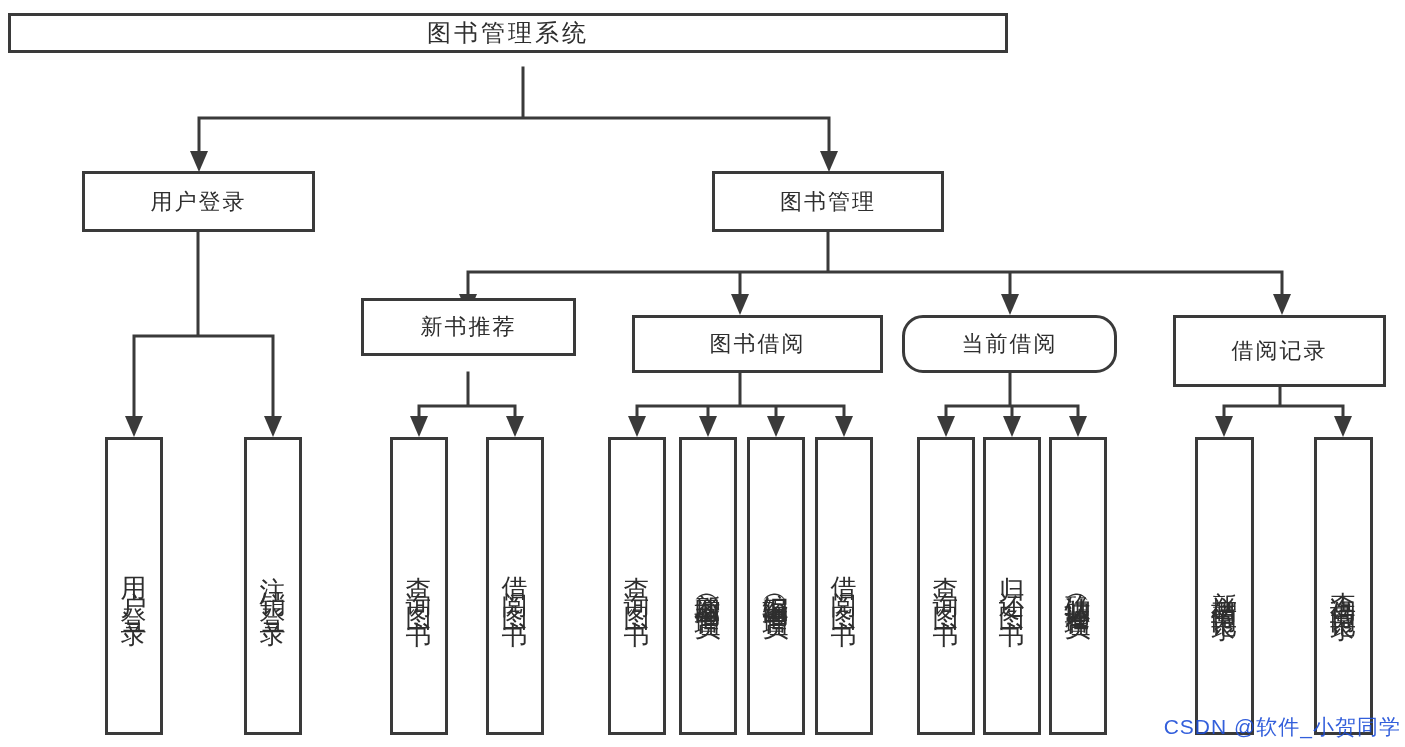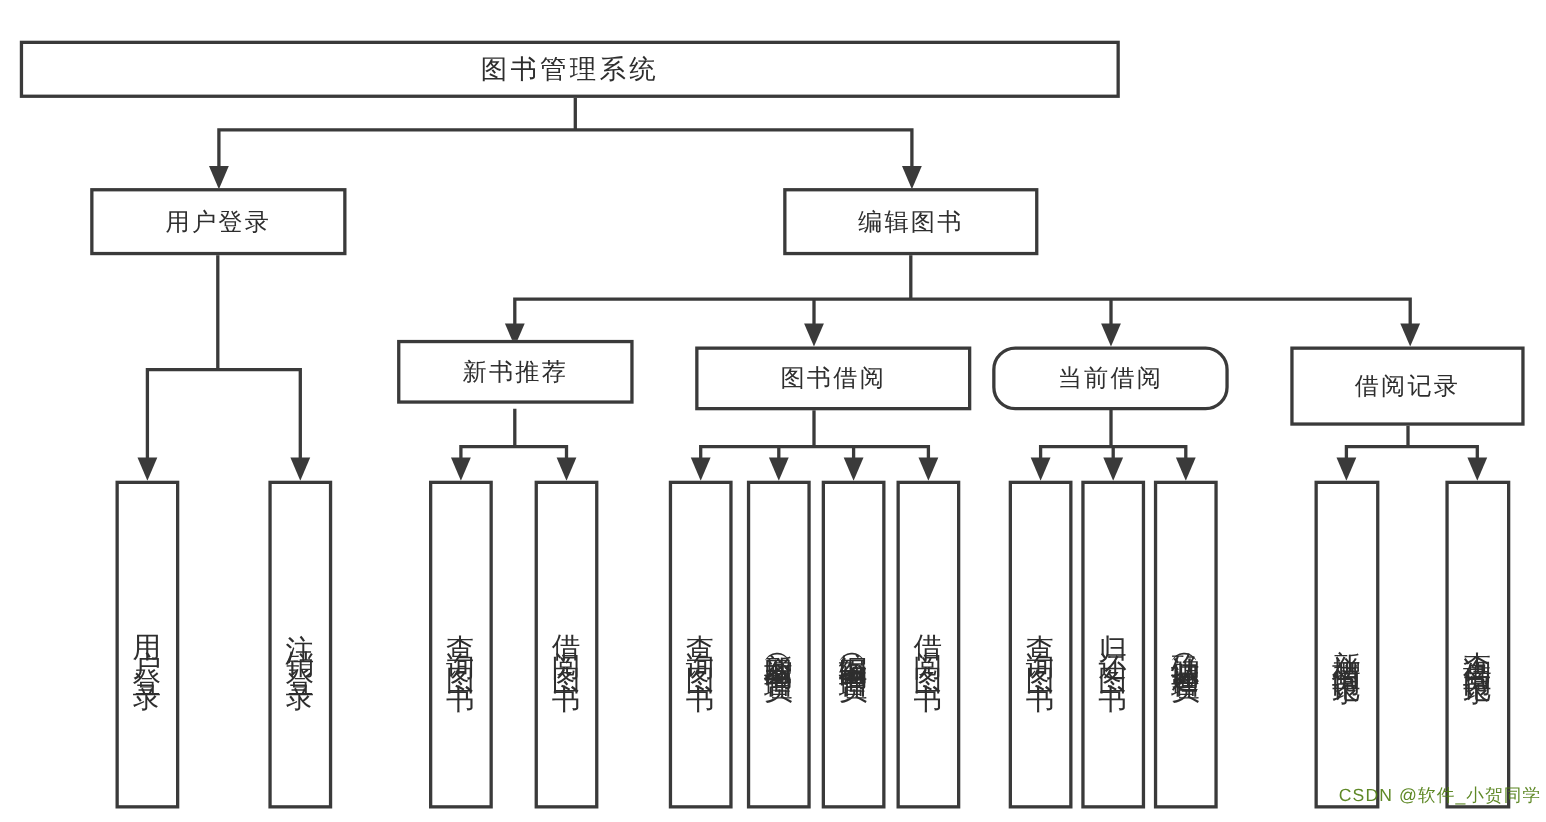--- a/index.html
+++ b/index.html
@@ -36,23 +36,23 @@
     line-height: 1;
     max-height: 286px;
   }
   .sp-wide  { letter-spacing: 15px; }
   .sp-mid   { letter-spacing: 5px; }
   .sp-tight { letter-spacing: 3px; }
   .watermark {
     position: absolute;
     top: 713px;
     right: 4px;
-    font-size: 16px;
+    font-size: 21px;
     letter-spacing: 1px;
-    color: #4d7c0f;
+    color: #1d4ed8;
     opacity: 0.9;
     z-index: 10;
     white-space: nowrap;
   }
 </style>
 </head>
 <body>
 
 <div class="canvas">
 
@@ -81,32 +81,32 @@
       <polygon points="767,416 785,416 776,437"></polygon>
       <polygon points="835,416 853,416 844,437"></polygon>
       <polygon points="937,416 955,416 946,437"></polygon>
       <polygon points="1003,416 1021,416 1012,437"></polygon>
       <polygon points="1069,416 1087,416 1078,437"></polygon>
       <polygon points="1215,416 1233,416 1224,437"></polygon>
       <polygon points="1334,416 1352,416 1343,437"></polygon>
     </g>
   </svg>
 
-  <div class="node hnode root-node" style="left:18px; top:13px; width:1000px; height:52px;margin-top:24px;">
+  <div class="node hnode root-node" style="left:8px; top:13px; width:1000px; height:40px;">
     <span>图书管理系统</span>
   </div>
 
   <div class="node hnode" style="left:82px; top:171px; width:233px; height:61px;">
     <span>用户登录</span>
   </div>
   <div class="node hnode" style="left:712px; top:171px; width:232px; height:61px;">
-    <span>编辑图书</span>
+    <span>图书管理</span>
   </div>
 
-  <div class="node hnode" style="left:361px; top:309px; width:215px; height:58px;">
+  <div class="node hnode" style="left:361px; top:298px; width:215px; height:58px;">
     <span>新书推荐</span>
   </div>
   <div class="node hnode" style="left:632px; top:315px; width:251px; height:58px;">
     <span>图书借阅</span>
   </div>
   <div class="node hnode" style="left:902px; top:315px; width:215px; height:58px;border-radius:21px;">
     <span>当前借阅</span>
   </div>
   <div class="node hnode" style="left:1173px; top:315px; width:213px; height:72px;">
     <span>借阅记录</span>

